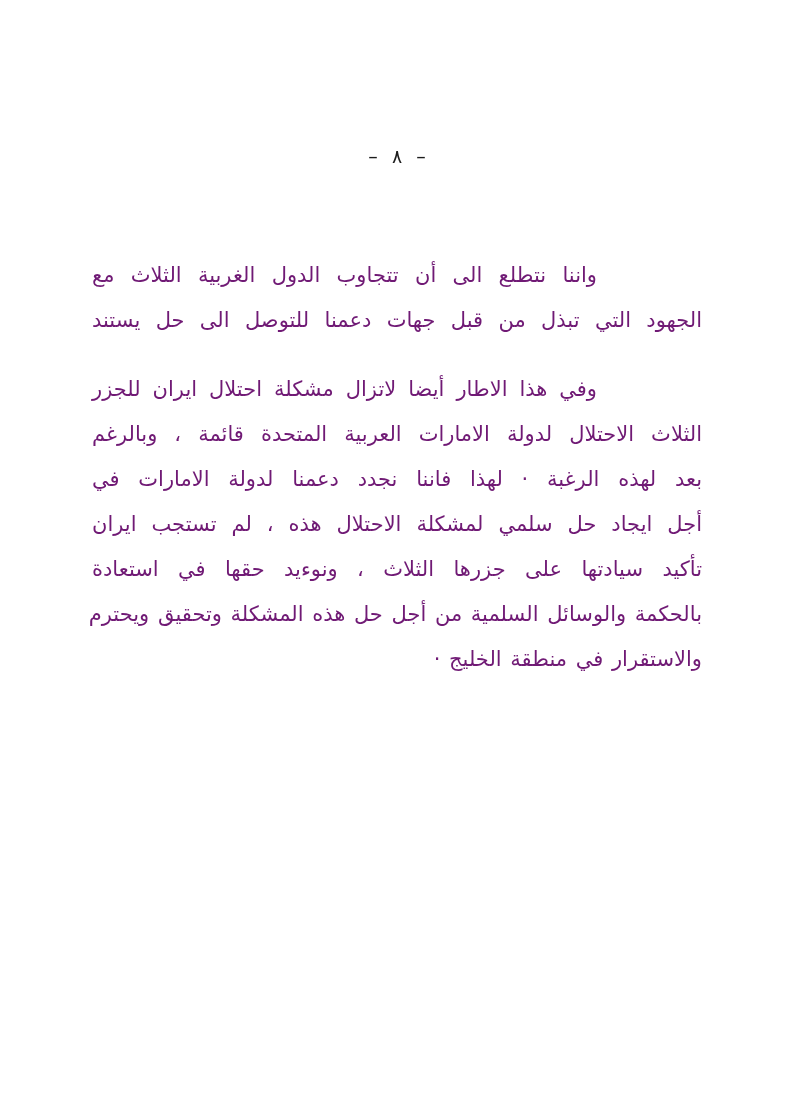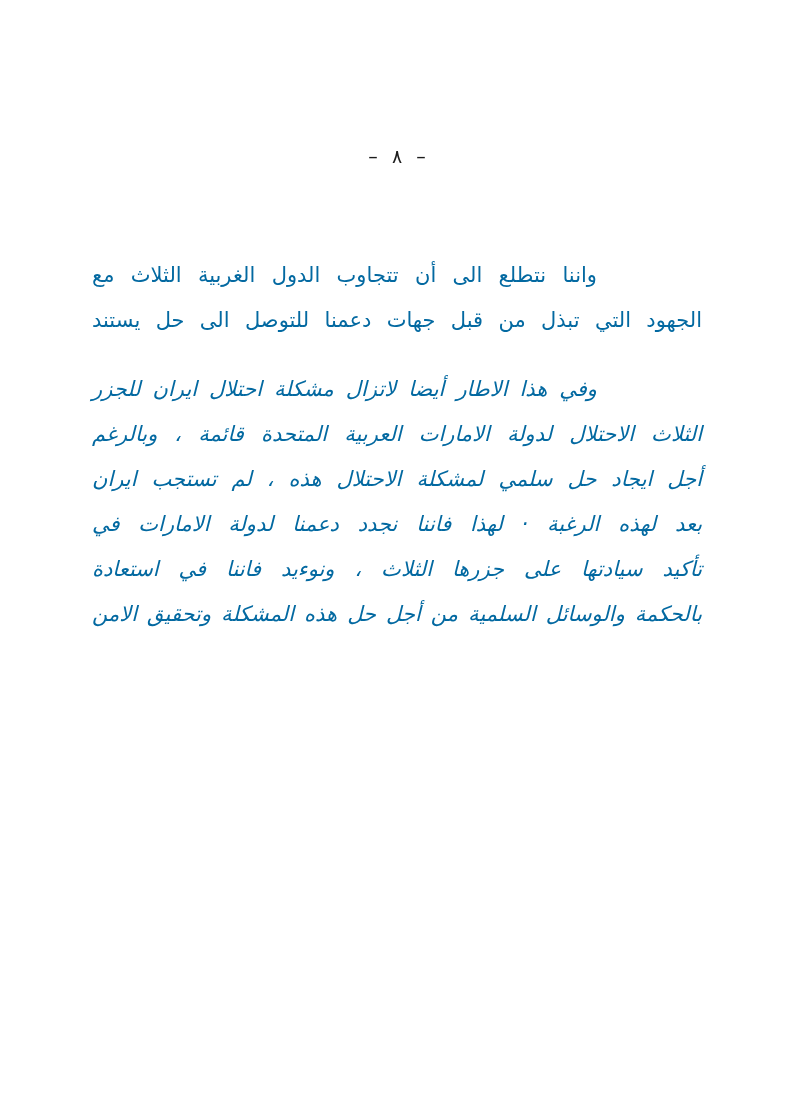--- a/index.html
+++ b/index.html
@@ -27,24 +27,24 @@
     margin-top: 145px;
     text-align: center;
     font-size: 19px;
     letter-spacing: 3px;
     color: #1c1c1c;
     word-spacing: 8px;
   }
   .para {
     font-size: 21px;
     line-height: 45px;
-    color: #0369a1;
+    color: #701a75;
   }
   .para-1 { margin-top: 86px; }
-  .para-2 { margin-top: 24px; font-style: italic; }
+  .para-2 { margin-top: 24px; }
   .line {
     text-align: justify;
     text-align-last: justify;
     word-spacing: 2px;
     white-space: nowrap;
   }
   .line.first {
     padding-right: 105px;
   }
   .line.short {
@@ -60,19 +60,20 @@
   <div class="page-number">– ٨ –</div>
 
   <div class="para para-1">
     <div class="line first">واننا نتطلع الى أن تتجاوب الدول الغربية الثلاث مع</div>
     <div class="line">الجهود التي تبذل من قبل جهات دعمنا للتوصل الى حل يستند</div>
   </div>
 
   <div class="para para-2">
     <div class="line first">وفي هذا الاطار أيضا لاتزال مشكلة احتلال ايران للجزر</div>
     <div class="line">الثلاث الاحتلال لدولة الامارات العربية المتحدة قائمة ، وبالرغم</div>
+    <div class="line">بعد لهذه الرغبة · لهذا فاننا نجدد دعمنا لدولة الامارات في</div>
     <div class="line">أجل ايجاد حل سلمي لمشكلة الاحتلال هذه ، لم تستجب ايران</div>
-    <div class="line">بعد لهذه الرغبة · لهذا فاننا نجدد دعمنا لدولة الامارات في</div>
-    <div class="line">تأكيد سيادتها على جزرها الثلاث ، ونوءيد فاننا في استعادة</div>
-    <div class="line">بالحكمة والوسائل السلمية من أجل حل هذه المشكلة وتحقيق الامن</div>
+    <div class="line">تأكيد سيادتها على جزرها الثلاث ، ونوءيد حقها في استعادة</div>
+    <div class="line">بالحكمة والوسائل السلمية من أجل حل هذه المشكلة وتحقيق ويحترم</div>
+    <div class="line short">والاستقرار في منطقة الخليج ·</div>
   </div>
 
 </div>
 
 </body></html>

